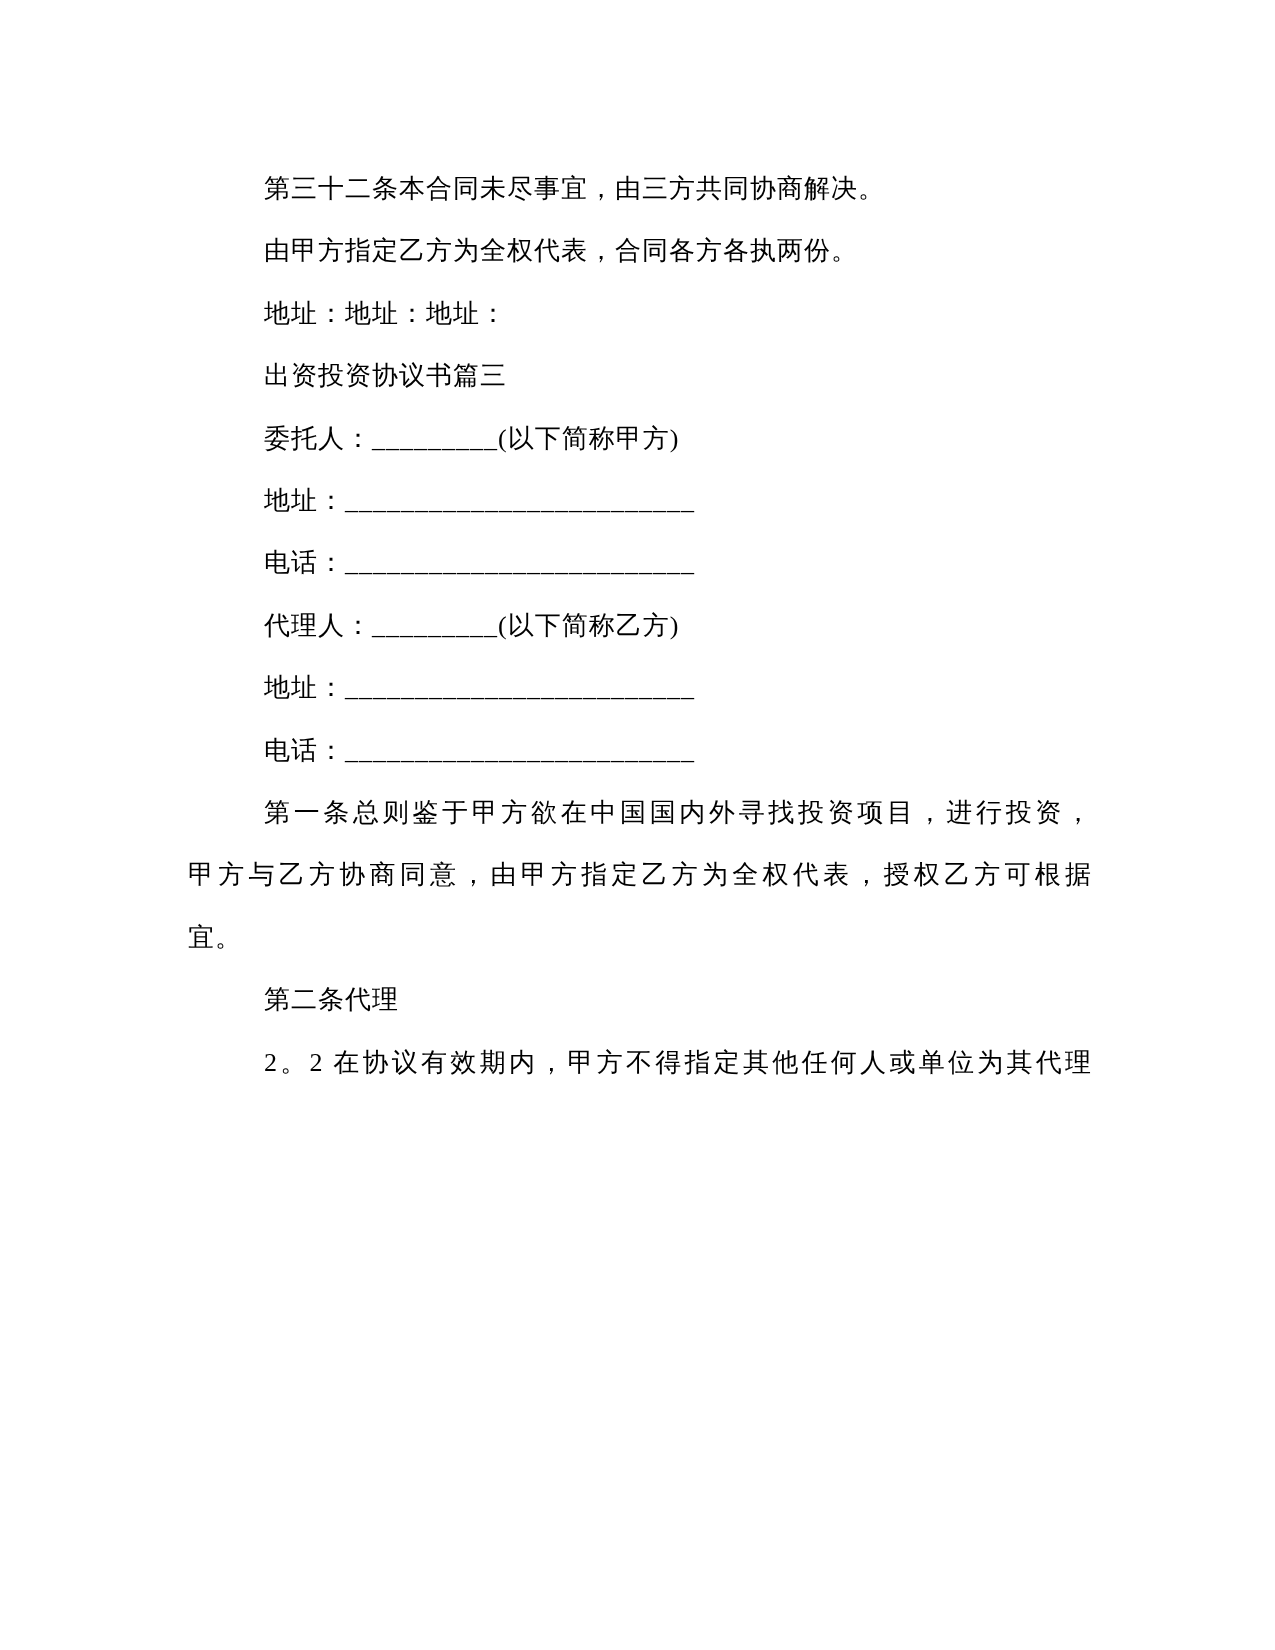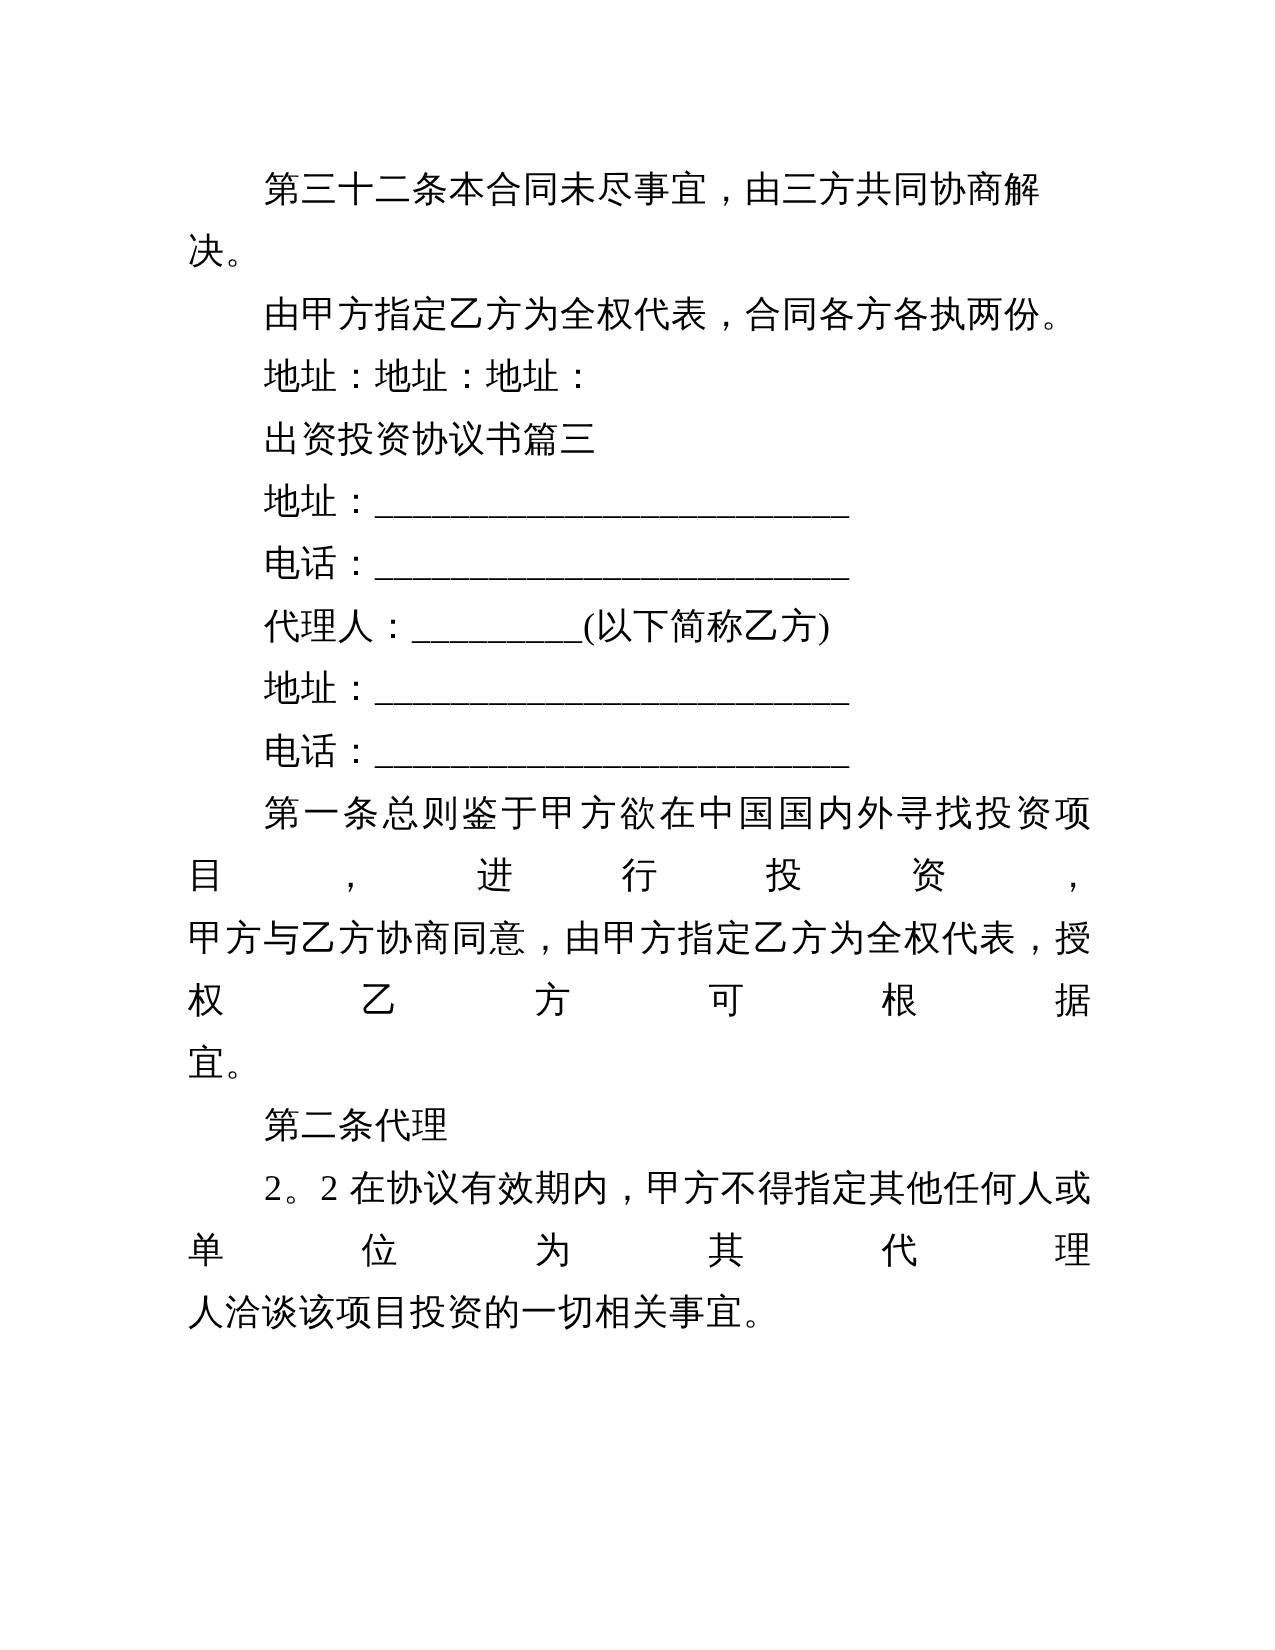--- a/index.html
+++ b/index.html
@@ -14,21 +14,21 @@
     margin: 0 auto;
     background: #ffffff;
     overflow: hidden;
     box-sizing: border-box;
   }
   .doc {
     box-sizing: border-box;
     padding: 158px 183px 0 188px;
     width: 100%;
     font-family: "Liberation Serif", "DejaVu Serif", serif;
-    font-size: 36px;
+    font-size: 26px;
     line-height: 62.4px;
     letter-spacing: 1px;
     color: #000000;
     font-weight: 400;
   }
   .line {
     margin: 0;
     padding: 0;
     min-height: 62.4px;
   }
@@ -42,25 +42,25 @@
 </style>
 </head>
 <body>
 
 <div class="page">
   <div class="doc">
       <p class="line indent">第三十二条本合同未尽事宜，由三方共同协商解决。</p>
       <p class="line indent">由甲方指定乙方为全权代表，合同各方各执两份。</p>
       <p class="line indent">地址：地址：地址：</p>
       <p class="line indent">出资投资协议书篇三</p>
+      <p class="line indent">委托人：_________(以下简称甲方)</p>
       <p class="line indent">地址：_________________________</p>
       <p class="line indent">电话：_________________________</p>
       <p class="line indent">代理人：_________(以下简称乙方)</p>
       <p class="line indent">地址：_________________________</p>
       <p class="line indent">电话：_________________________</p>
       <p class="line indent fill">第一条总则鉴于甲方欲在中国国内外寻找投资项目，进行投资，</p>
       <p class="line fill">甲方与乙方协商同意，由甲方指定乙方为全权代表，授权乙方可根据</p>
       <p class="line">宜。</p>
       <p class="line indent">第二条代理</p>
       <p class="line indent fill">2。2 在协议有效期内，甲方不得指定其他任何人或单位为其代理</p>
-      <p class="line">人洽谈该项目投资的一切相关事宜。</p>
     </div>
 </div>
 
 </body></html>

